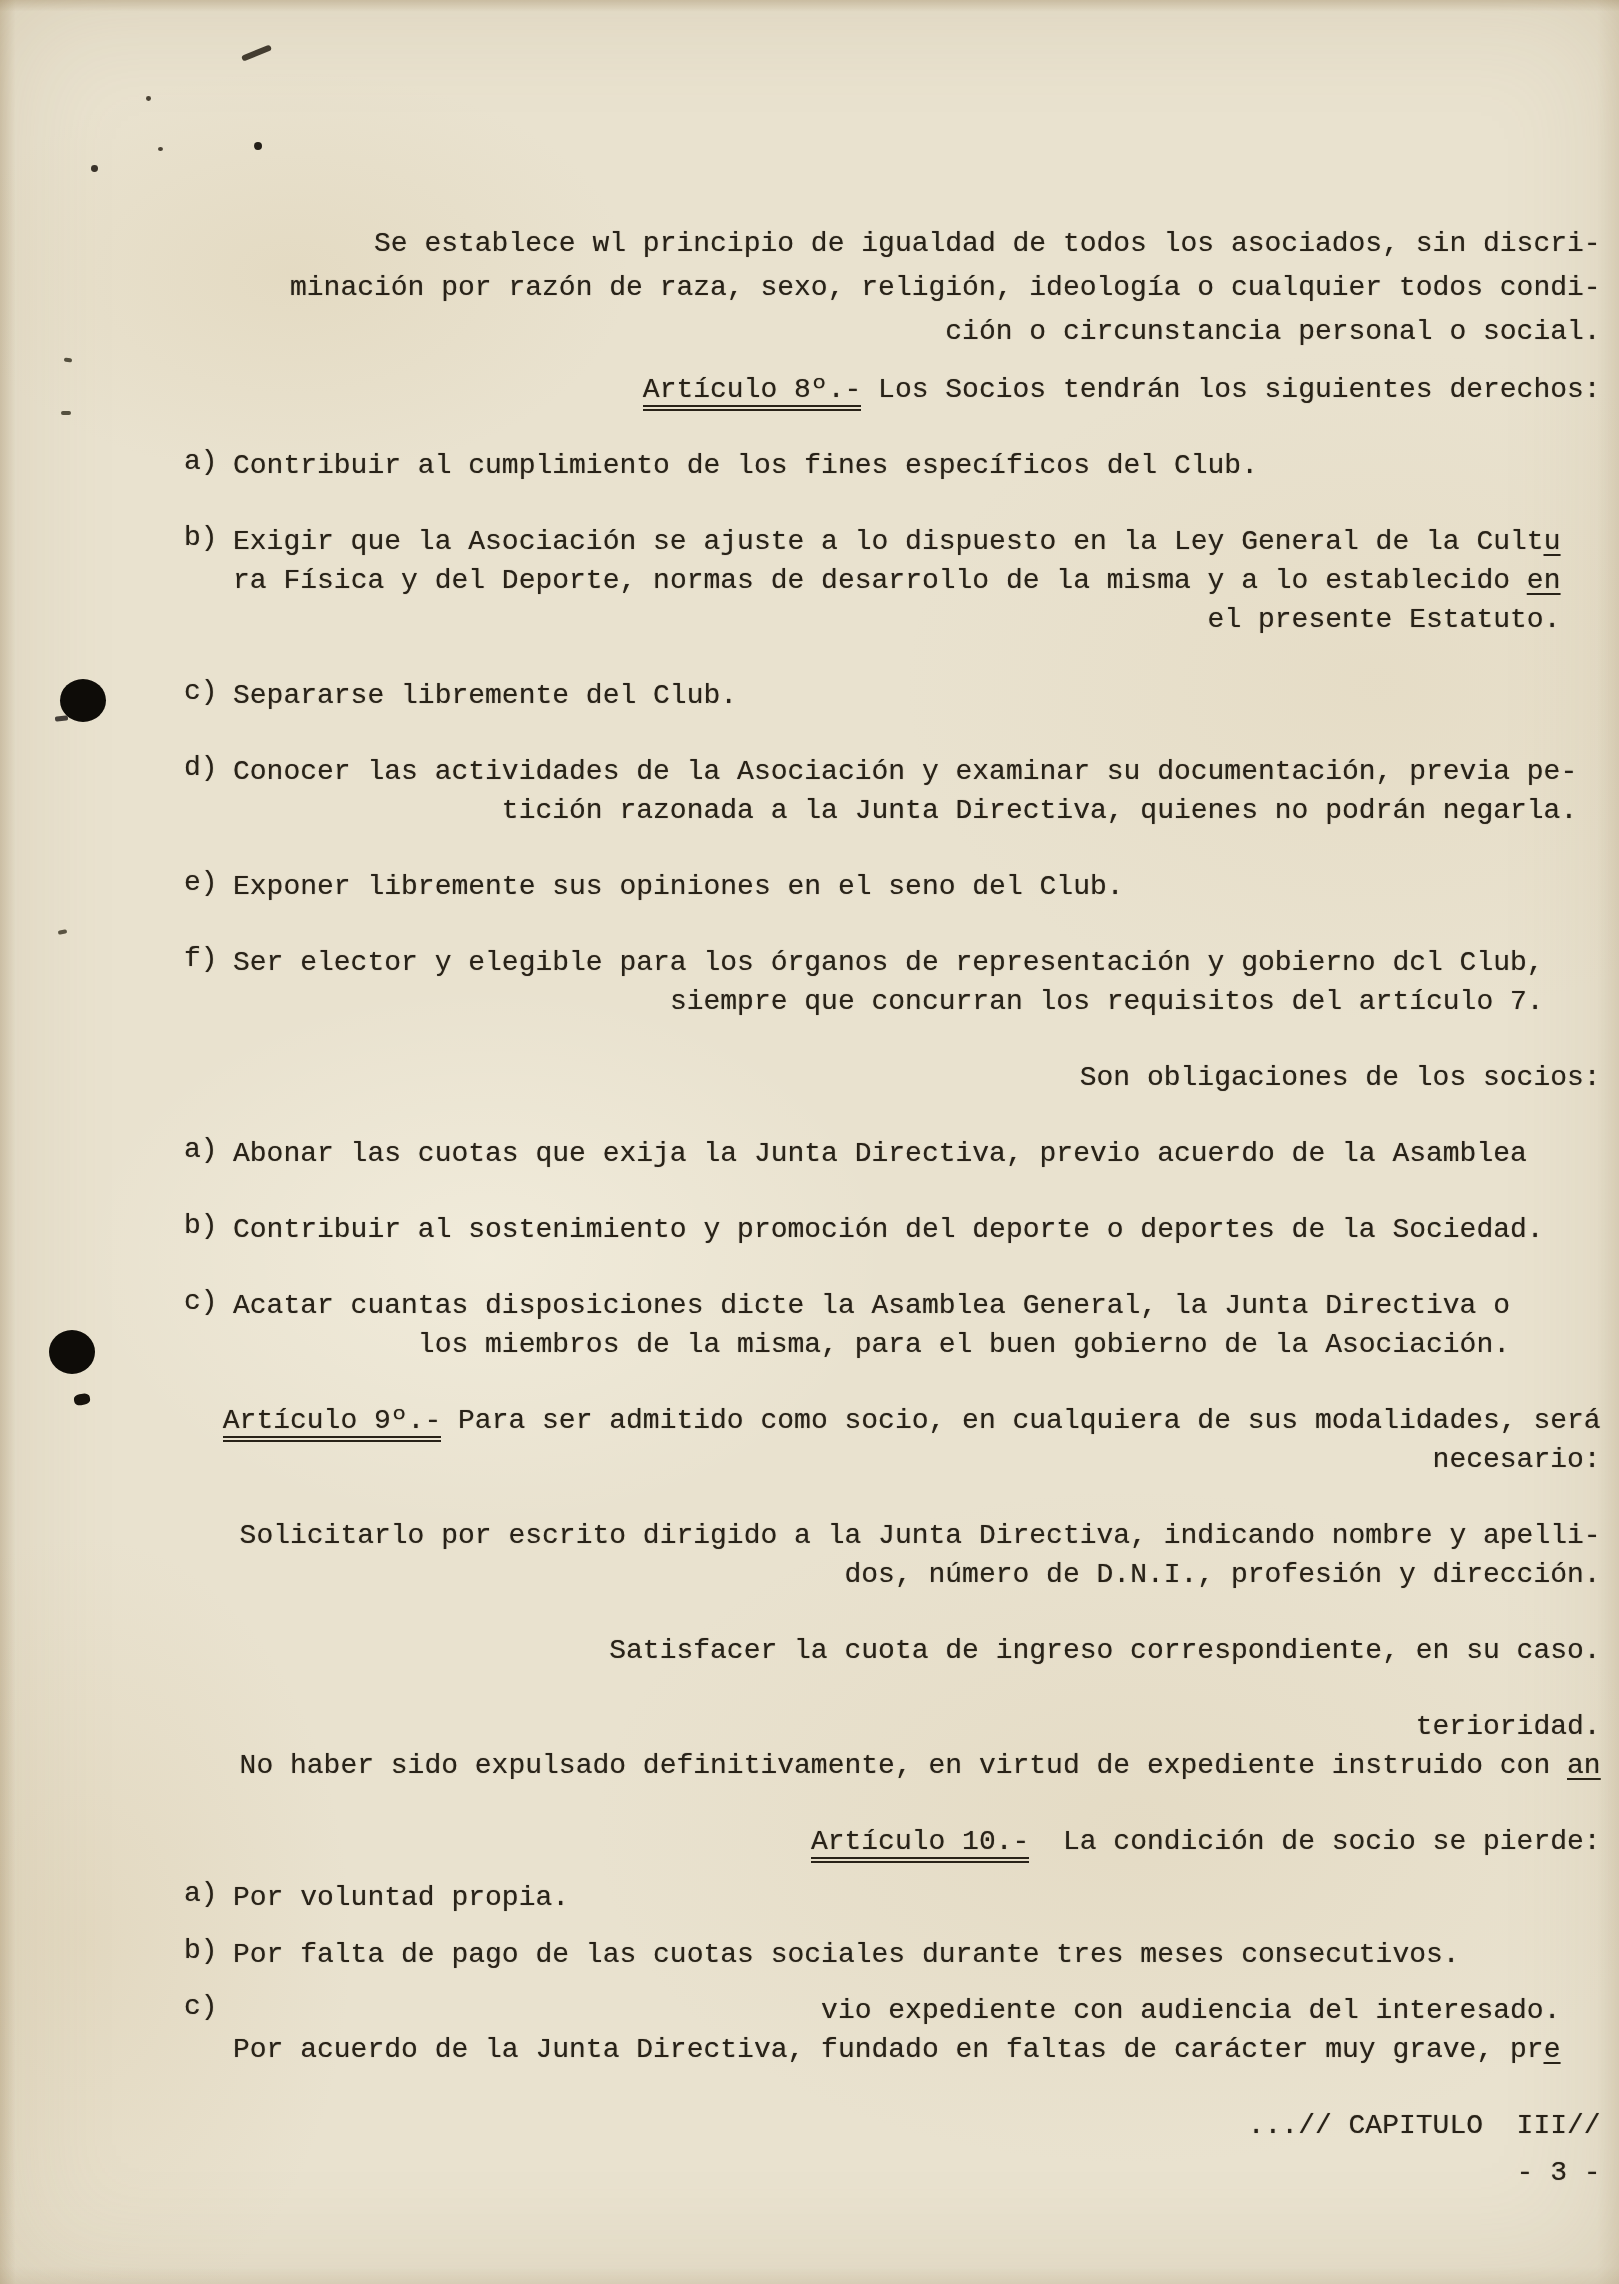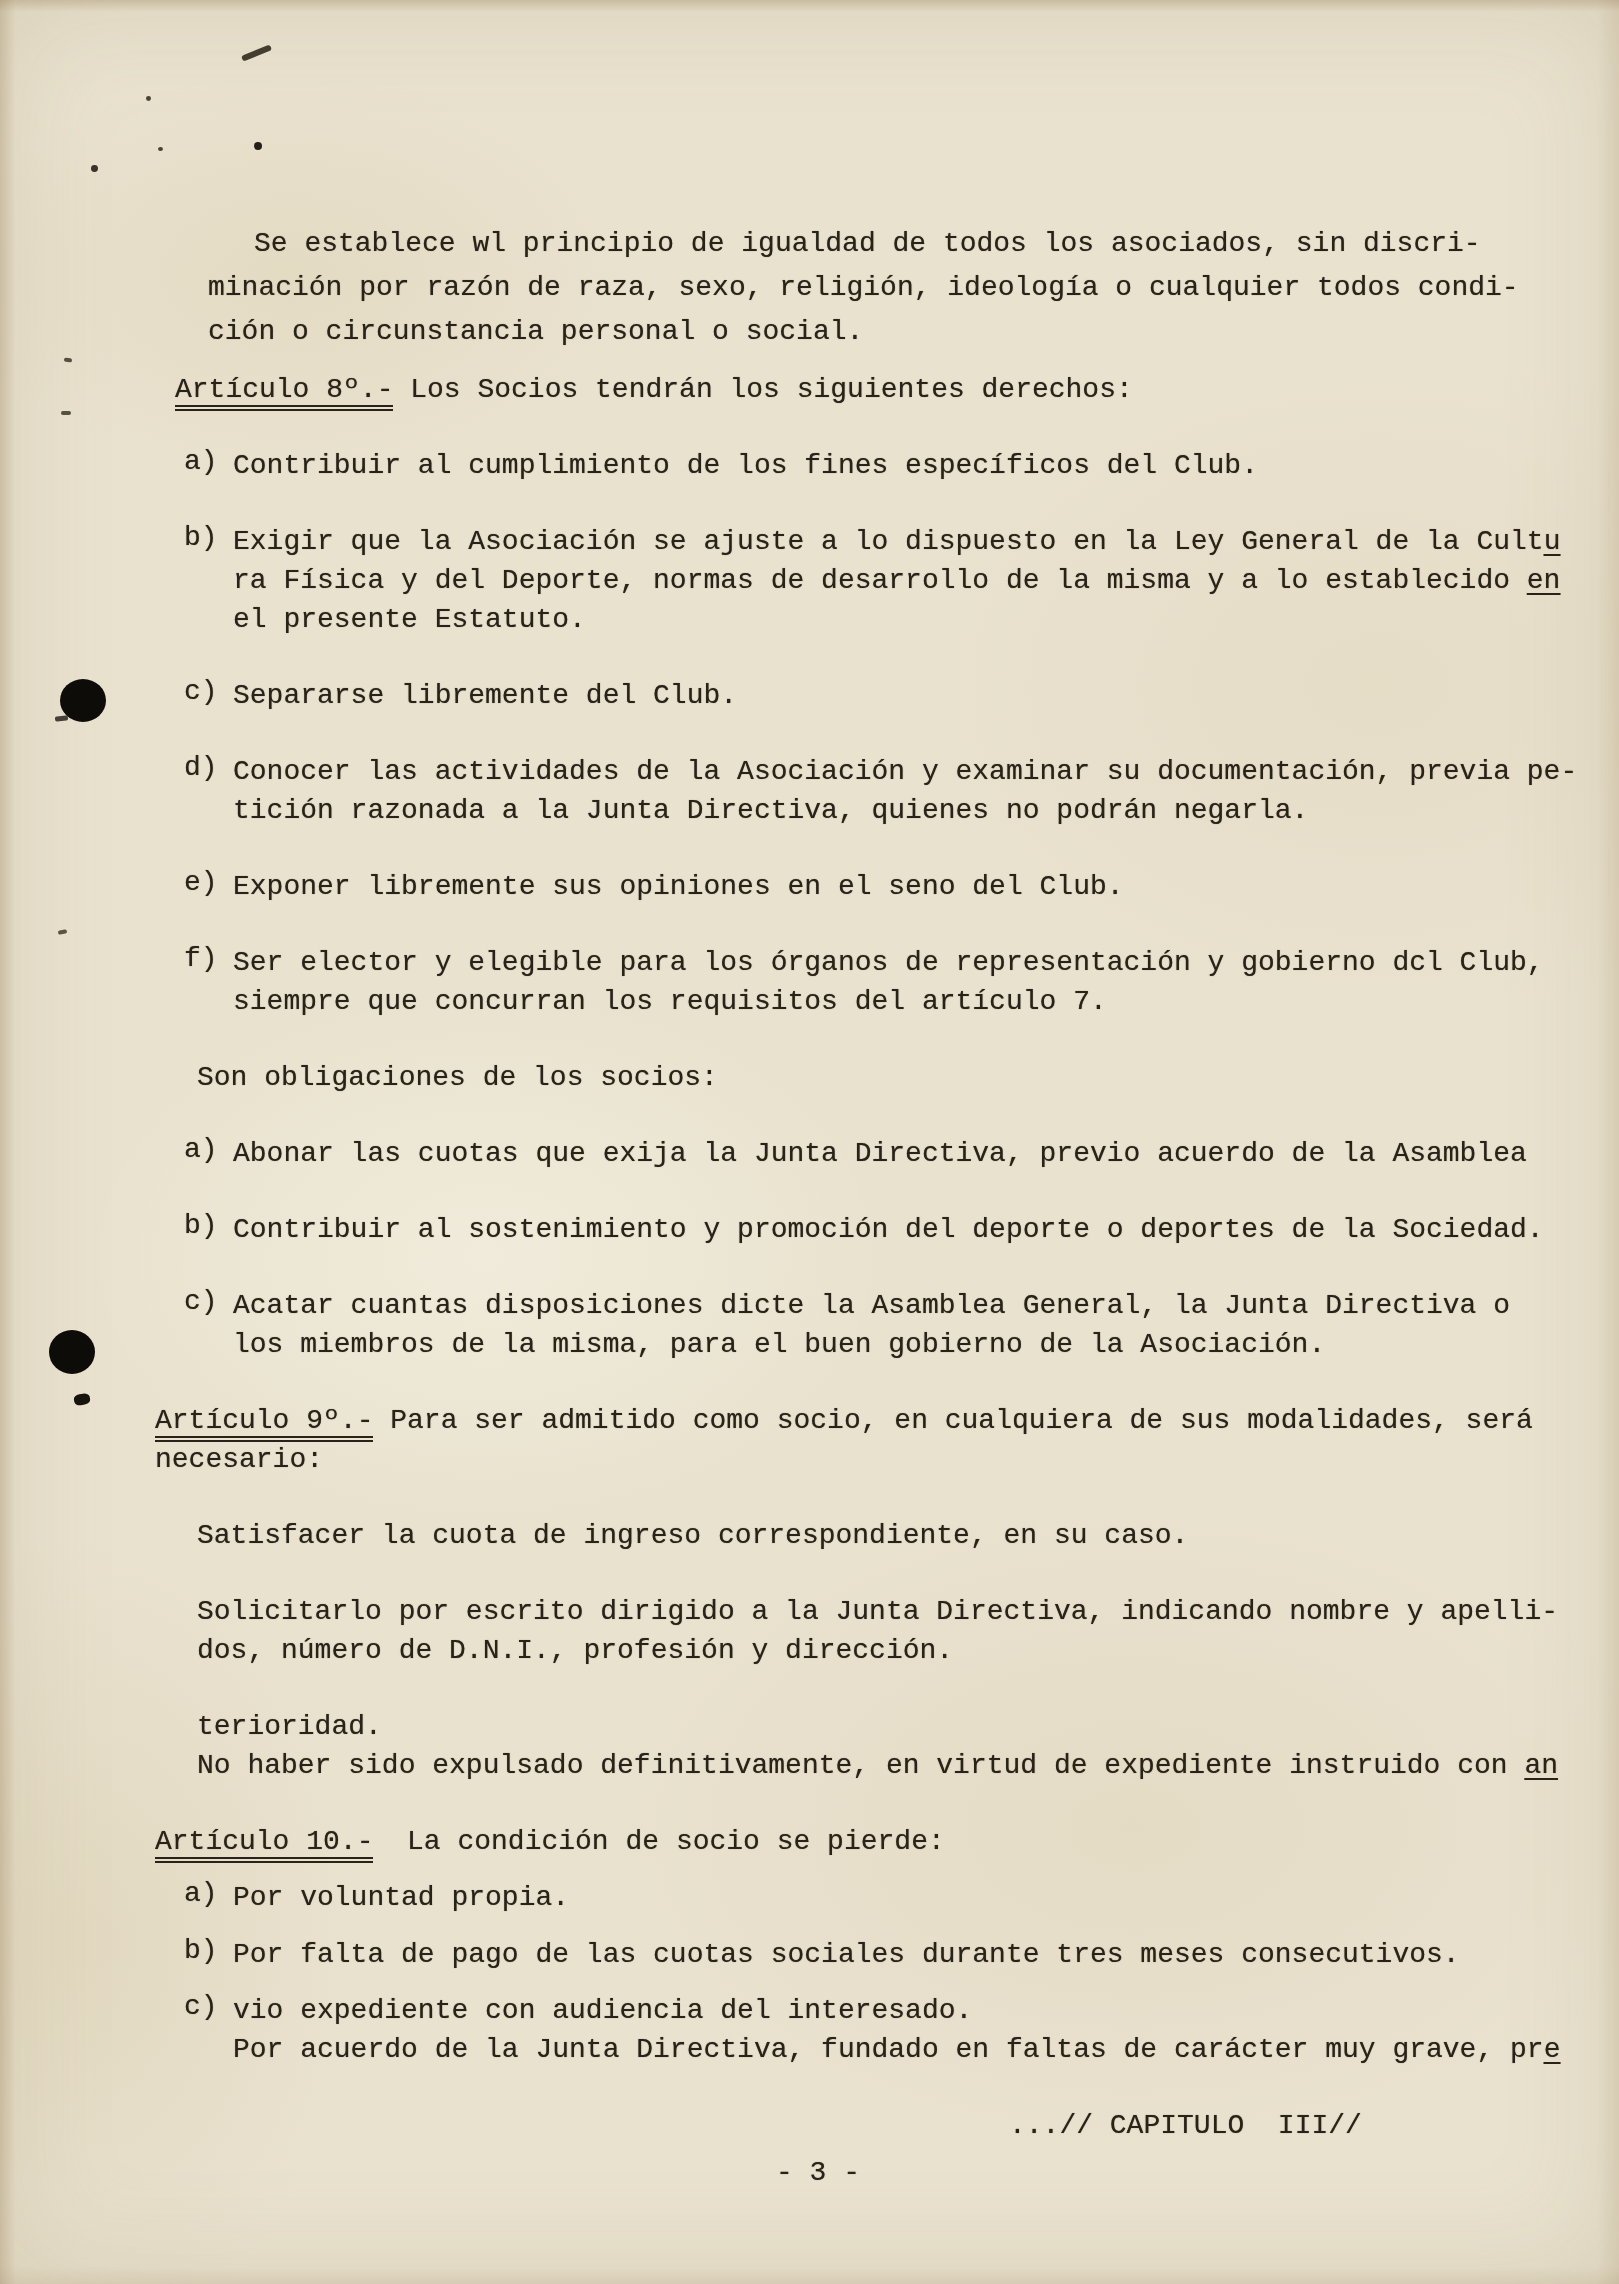--- a/index.html
+++ b/index.html
@@ -20,21 +20,21 @@
       linear-gradient(270deg, rgba(150,125,85,.14), rgba(150,125,85,0) 23px),
       linear-gradient(0deg, rgba(150,125,85,.12), rgba(150,125,85,0) 17.5px),
       radial-gradient(ellipse 485px 291px at 18% 12%, rgba(205,185,140,.18), transparent 70%),
       radial-gradient(ellipse 679px 485px at 85% 30%, rgba(210,190,150,.15), transparent 70%),
       radial-gradient(ellipse 582px 388px at 30% 55%, rgba(255,252,240,.35), transparent 70%),
       radial-gradient(ellipse 776px 485px at 70% 80%, rgba(205,185,145,.16), transparent 70%),
       radial-gradient(ellipse 388px 582px at 5% 85%, rgba(200,178,135,.20), transparent 70%);
     box-shadow:inset 0 0 116px rgba(140,115,70,.18);
   }
   .content{position:absolute;left:155px;top:222px;right:19.4px;}
-  .ln{margin:0;line-height:39px;white-space:pre;}
+  .ln{margin:0;line-height:39px;white-space:pre;text-align:right;}
   .blk{margin-top:37px;}
   .intro{margin-left:53px;}
   .intro .ln{line-height:44px;}
   .intro .ln:first-child{text-indent:46px;}
   .art8head{margin-top:15.5px;margin-left:20px;}
   .art-num{border-bottom:6.8px double currentColor;}
   .item{display:flex;margin-top:37px;margin-left:29px;}
   .item .letter{flex:none;width:49px;white-space:pre;}
   .item .itext{flex:none;}
   .tight{margin-top:17.5px;}
@@ -155,26 +155,26 @@
         <p class="ln"><span>los miembros de la misma, para el buen gobierno de la Asociación.</span></p>
       </div>
     </div>
 
     <div class="blk">
       <p class="ln"><span class="art-num">Artículo 9º.-</span><span> Para ser admitido como socio, en cualquiera de sus modalidades, será</span></p>
       <p class="ln"><span>necesario:</span></p>
     </div>
 
     <div class="blk indent1">
-      <p class="ln"><span>Satisfacer la cuota de ingreso correspondiente, en su caso.</span></p>
-    </div>
-
-    <div class="blk indent1">
       <p class="ln"><span>Solicitarlo por escrito dirigido a la Junta Directiva, indicando nombre y apelli-</span></p>
       <p class="ln"><span>dos, número de D.N.I., profesión y dirección.</span></p>
+    </div>
+
+    <div class="blk indent1">
+      <p class="ln"><span>Satisfacer la cuota de ingreso correspondiente, en su caso.</span></p>
     </div>
 
     <div class="blk indent1">
       <p class="ln"><span>terioridad.</span></p>
       <p class="ln"><span>No haber sido expulsado definitivamente, en virtud de expediente instruido con </span><span class="uz">an</span></p>
     </div>
 
     <p class="ln blk"><span class="art-num">Artículo 10.-</span><span>  La condición de socio se pierde:</span></p>
 
     <div class="item tight">

